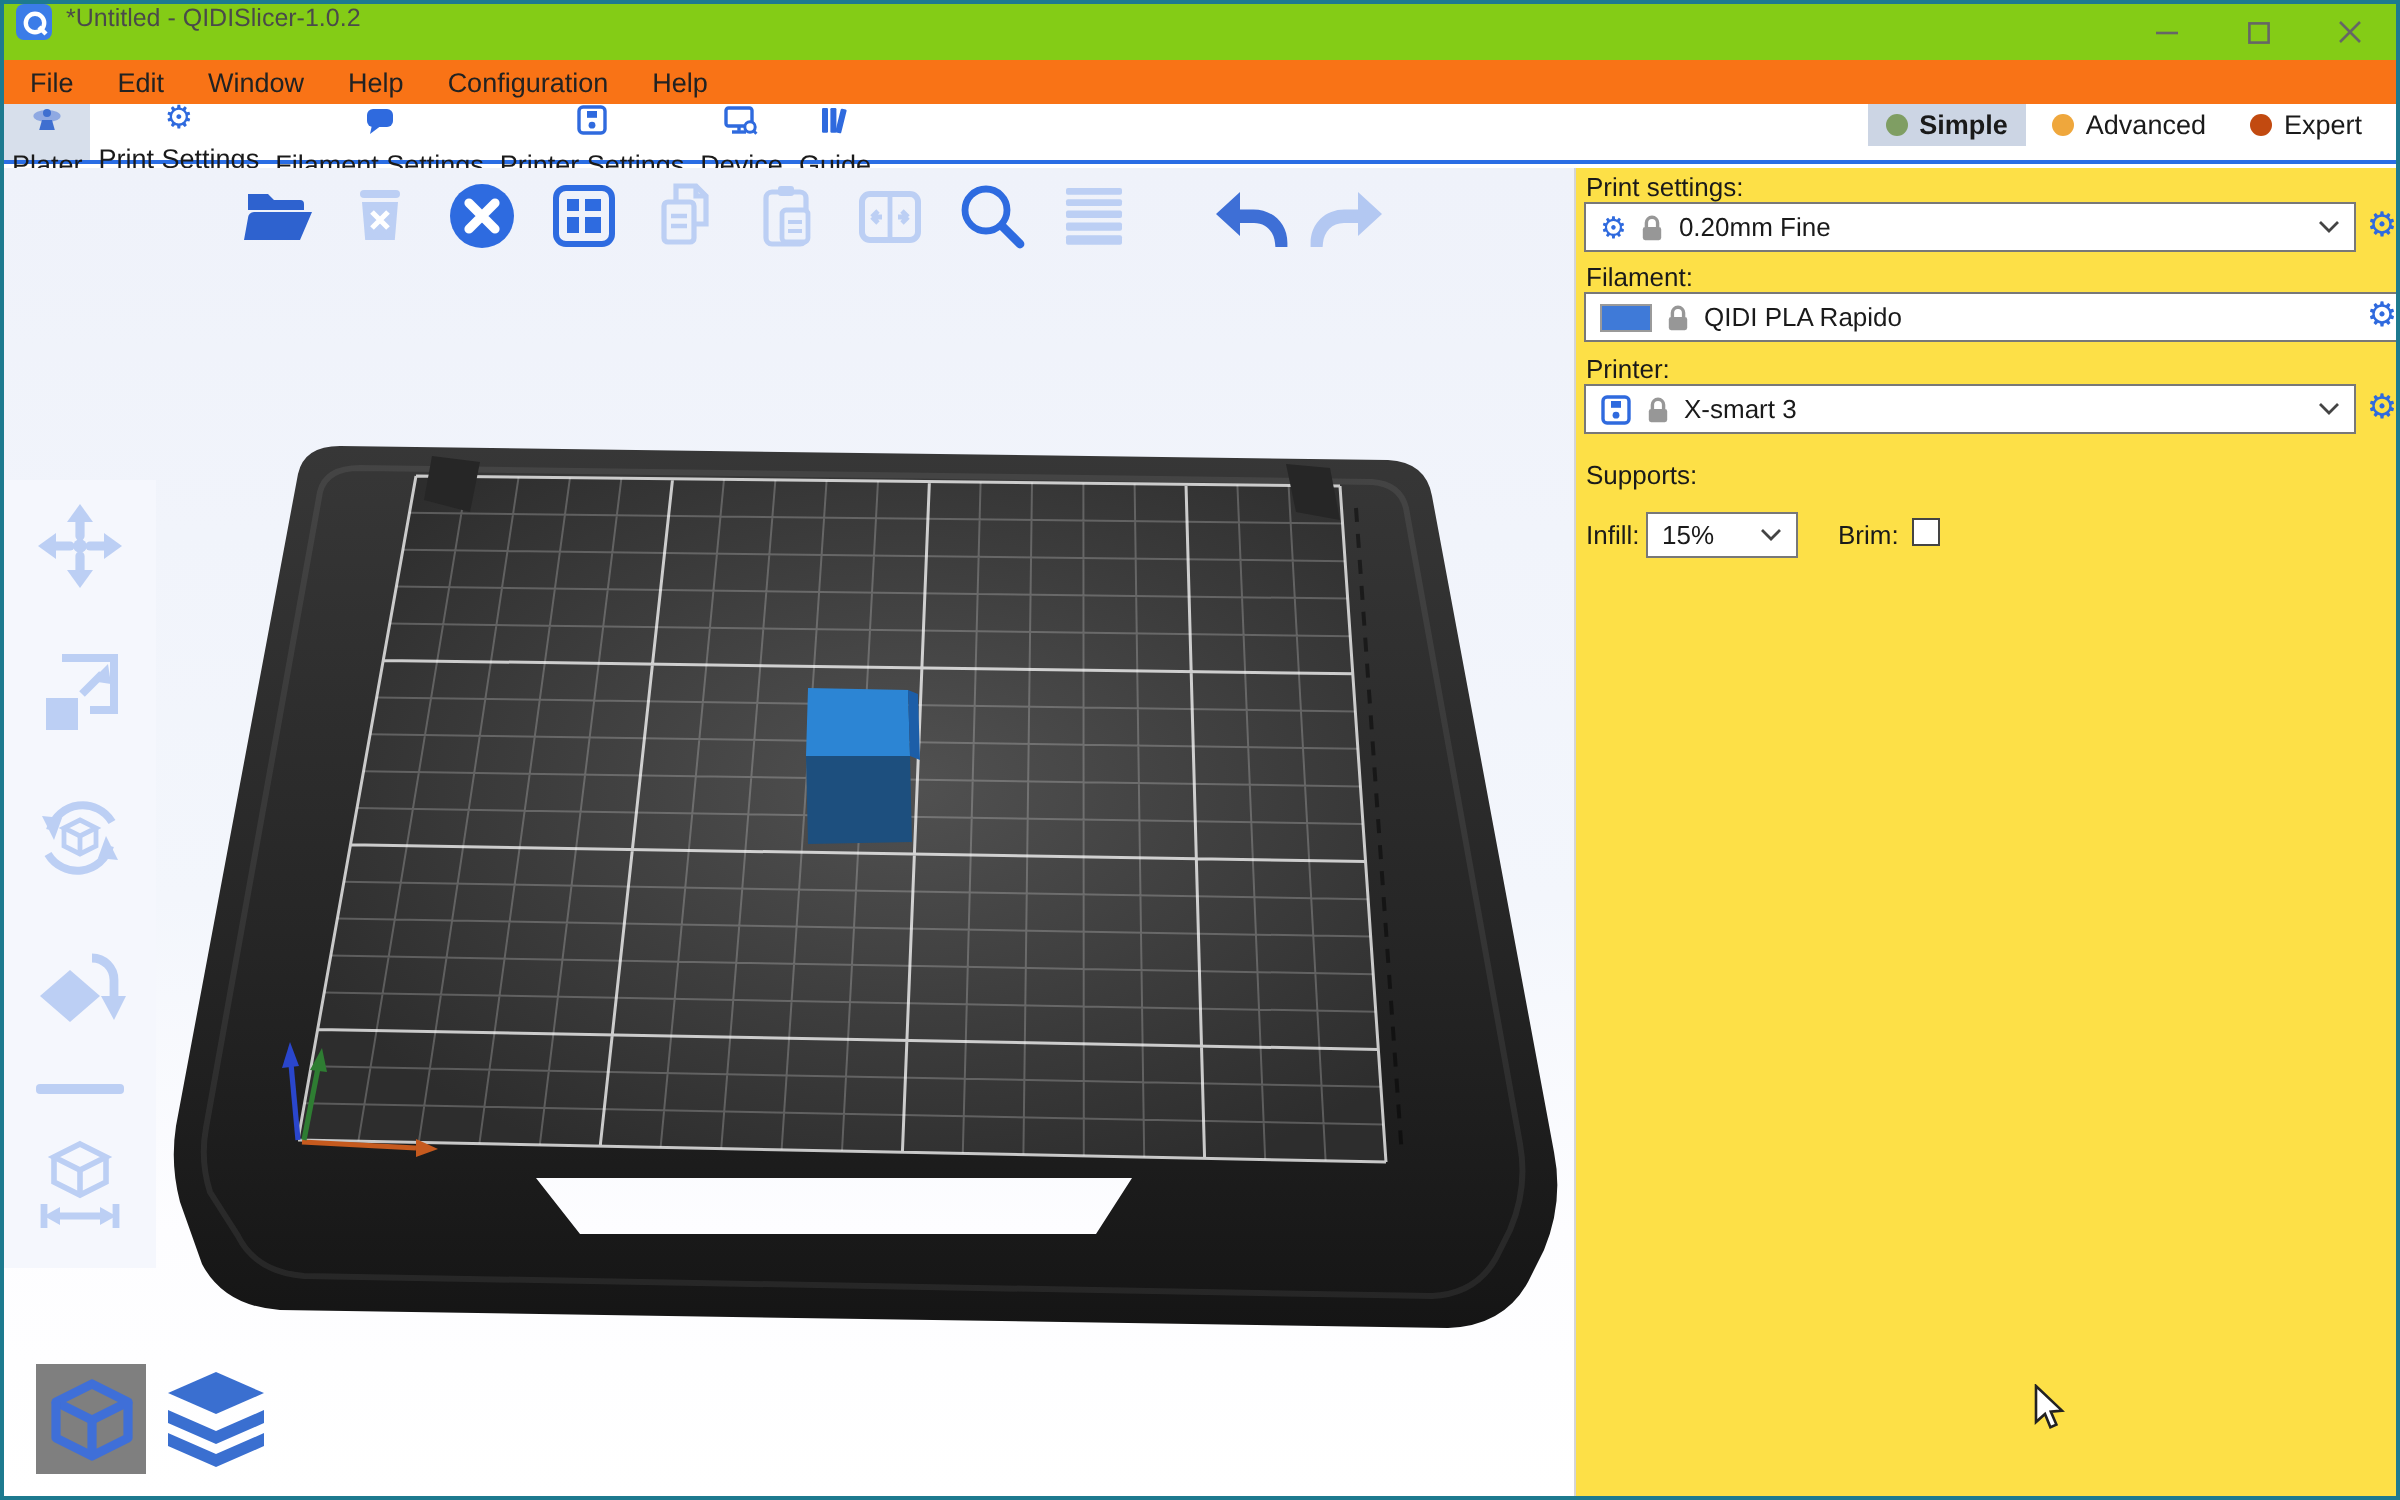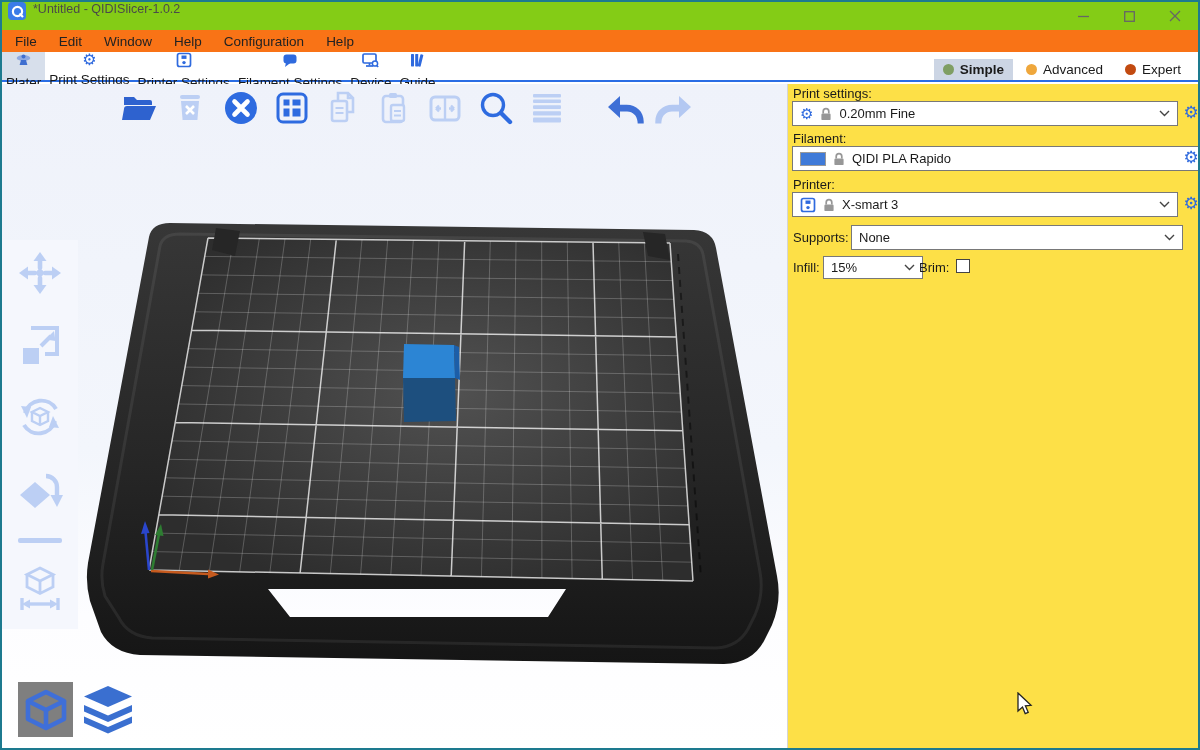--- a/index.html
+++ b/index.html
@@ -16,21 +16,21 @@
 
   
   .menubar { position:absolute; left:0; top:28px; right:0; height:22px; background:#f97316; display:flex; align-items:center; padding-left:2px; }
   .menu-item { font-size:13.5px; color:#222; padding:0 11px; }
 
   
   .tabbar { position:absolute; left:0; top:50px; right:0; height:30px; background:#fff; border-bottom:2px solid #2a6de4; display:flex; align-items:stretch; }
   .tab { display:flex; align-items:center; gap:4px; padding:0 4px; font-size:13.5px; color:#1a1a1a;flex-direction:column; }
   .tab.selected { background:#d7dfeb; }
   .tab .glyph { font-size:16px; color:#2f6ade; line-height:1; }
-  .modes { margin-left:auto; display:flex; align-items:flex-end; gap:4px; padding-right:8px; }
+  .modes { margin-left:auto; display:flex; align-items:flex-start; gap:4px; padding-right:8px; }
   .mode { display:flex; align-items:center; gap:6px; font-size:13.5px; color:#1a1a1a; padding:3px 9px; }
   .mode.selected { background:#ccd5e4; font-weight:bold; }
   .dot { width:11px; height:11px; border-radius:50%; display:inline-block; }
 
   
   .main { position:absolute; left:0; top:82px; width:1196px; height:664px; }
   .viewport { position:absolute; left:0; top:0; width:785px; height:664px;
               background:linear-gradient(180deg,#eff2fa 0%,#f3f6fc 55%,#fdfdff 80%,#ffffff 100%); overflow:hidden; }
   .scene { position:absolute; left:0; top:0; }
 
@@ -110,32 +110,32 @@
             <circle cx="8.5" cy="4.5" r="2" fill="#3f6fd0"></circle>
           </svg></span>
       <span>Plater</span>
     </div>
     <div class="tab">
       <span class="glyph">⚙</span>
       <span>Print Settings</span>
     </div>
     <div class="tab">
       <span><svg width="16" height="16" viewBox="0 0 16 16">
+            <rect x="1.5" y="2.5" width="13" height="9" rx="3" fill="#2f6ade"></rect>
+            <path d="M4 10.5 L9 10.5 L3 15 Z" fill="#2f6ade"></path>
+          </svg></span>
+      <span>Filament Settings</span>
+    </div>
+    <div class="tab">
+      <span><svg width="16" height="16" viewBox="0 0 16 16">
             <rect x="1.5" y="1.5" width="13" height="13" rx="2" fill="none" stroke="#2f6ade" stroke-width="1.7"></rect>
             <rect x="5.5" y="3.5" width="5" height="3.4" fill="#2f6ade"></rect>
             <circle cx="8" cy="10.6" r="1.7" fill="#2f6ade"></circle>
           </svg></span>
       <span>Printer Settings</span>
-    </div>
-    <div class="tab">
-      <span><svg width="16" height="16" viewBox="0 0 16 16">
-            <rect x="1.5" y="2.5" width="13" height="9" rx="3" fill="#2f6ade"></rect>
-            <path d="M4 10.5 L9 10.5 L3 15 Z" fill="#2f6ade"></path>
-          </svg></span>
-      <span>Filament Settings</span>
     </div>
     <div class="tab">
       <span><svg width="17" height="16" viewBox="0 0 17 16">
             <rect x="1" y="2" width="13" height="9" rx="1.3" fill="none" stroke="#2f6ade" stroke-width="1.7"></rect>
             <line x1="7.5" y1="11" x2="7.5" y2="13.4" stroke="#2f6ade" stroke-width="1.7"></line>
             <line x1="4" y1="14" x2="11" y2="14" stroke="#2f6ade" stroke-width="1.7"></line>
             <circle cx="13" cy="11.5" r="2.6" fill="#fff" stroke="#2f6ade" stroke-width="1.5"></circle>
             <line x1="14.8" y1="13.4" x2="16.2" y2="14.9" stroke="#2f6ade" stroke-width="1.5"></line>
           </svg></span>
       <span>Device</span>
@@ -419,29 +419,23 @@
             <rect x="1.4" y="6.5" width="9.2" height="6.6" rx="1.2" fill="#979797"></rect>
           </svg>
         <span>X-smart 3</span>
         <svg class="chev" width="11" height="7">
             <path d="M1,1 L5.5,5.5 L10,1" fill="none" stroke="#444" stroke-width="1.4"></path>
           </svg>
       </div>
       <div class="gear-btn" style="left:394px; top:111px;">⚙</div>
 
       <span class="plabel" style="left:5px; top:146px;">Supports:</span>
-      <div class="combo" style="left:63px; top:141px; width:332px; height:25px;">
-        <span>None</span>
-        <svg class="chev" width="11" height="7">
-            <path d="M1,1 L5.5,5.5 L10,1" fill="none" stroke="#444" stroke-width="1.4"></path>
-          </svg>
-      </div>
 
       <span class="plabel" style="left:5px; top:176px;">Infill:</span>
-      <div class="combo" style="left:35px; top:172px; width:100px; height:23px;">
+      <div class="combo" style="left:35px; top:172px; width:76px; height:23px;">
         <span>15%</span>
         <svg class="chev" width="11" height="7">
             <path d="M1,1 L5.5,5.5 L10,1" fill="none" stroke="#444" stroke-width="1.4"></path>
           </svg>
       </div>
       <span class="plabel" style="left:131px; top:176px;">Brim:</span>
       <div class="checkbox" style="left:168px; top:175px;"></div>
 
     </div>
 

